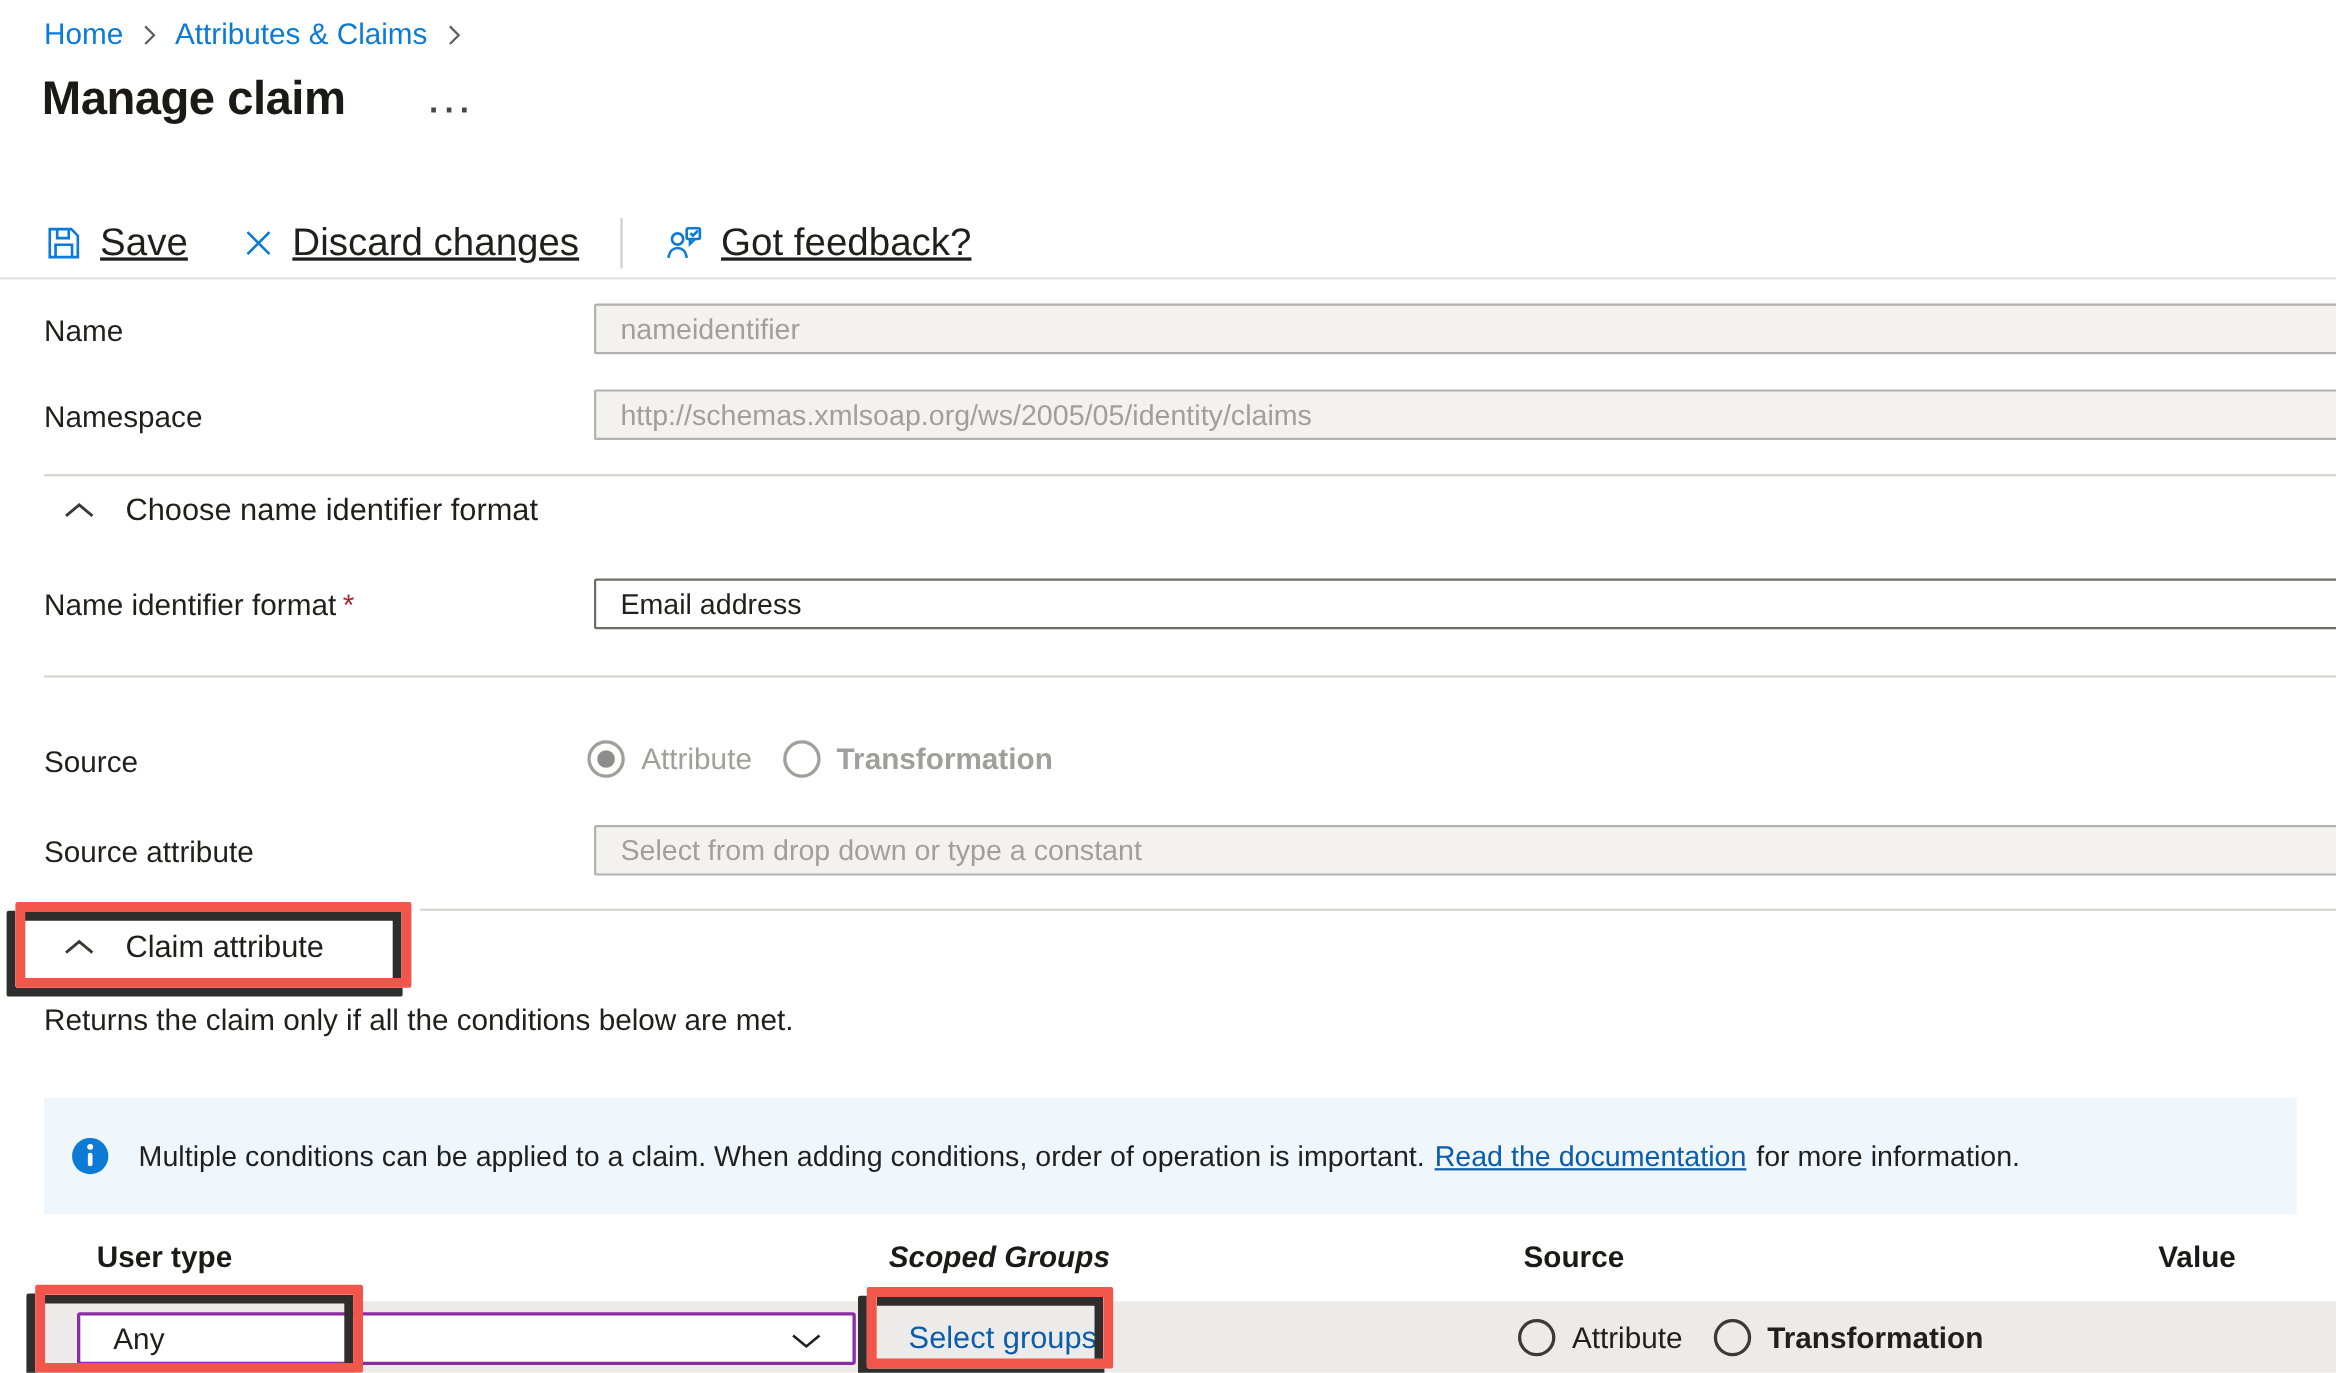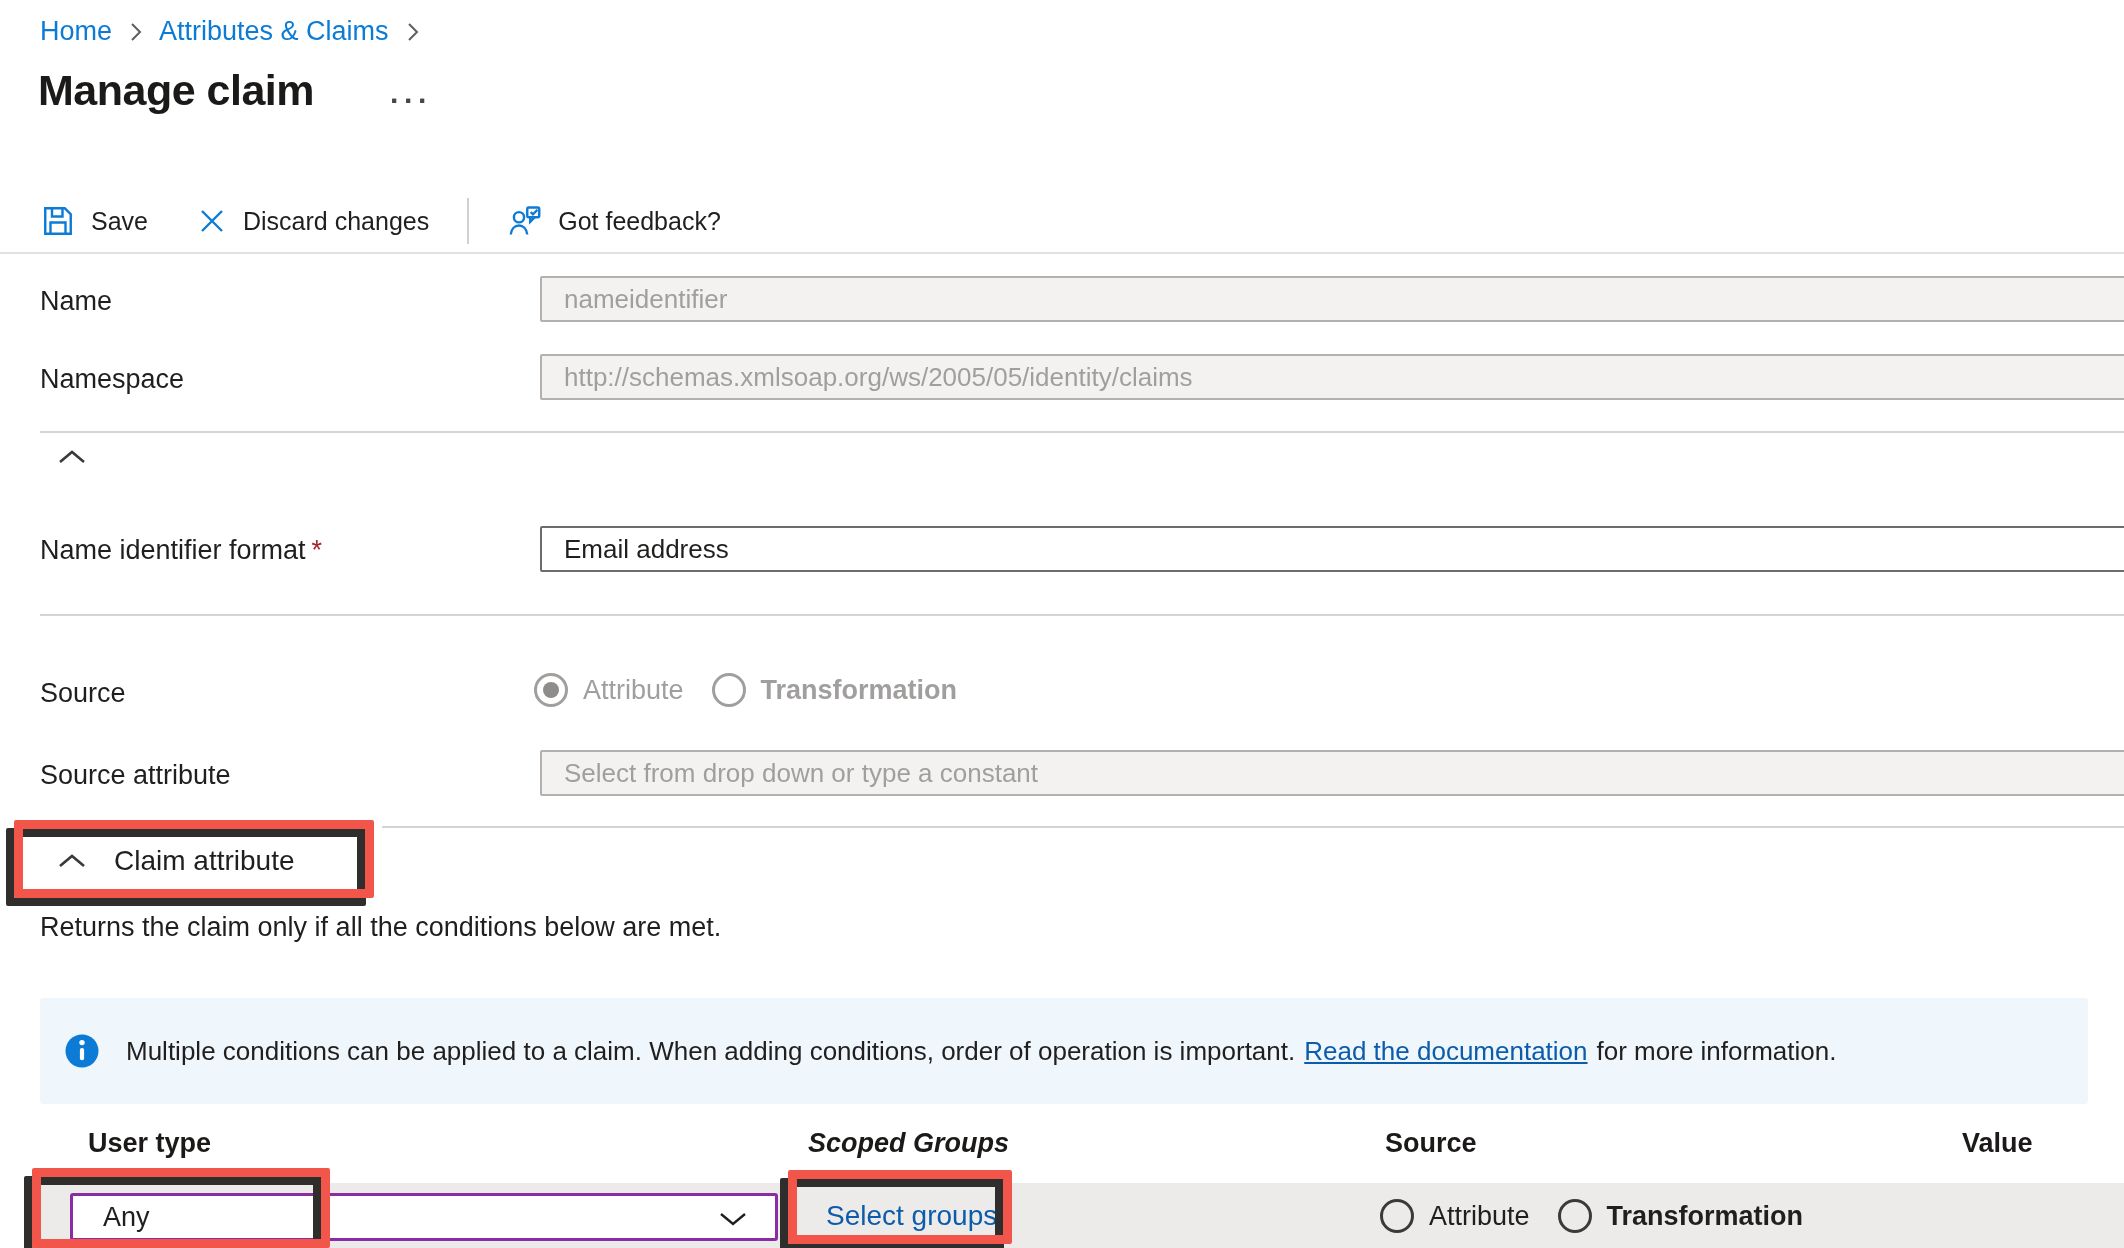--- a/index.html
+++ b/index.html
@@ -16,21 +16,21 @@
   .breadcrumb { top: 16px; left: 40px; display: flex; align-items: center; gap: 16px; font-size: 27px; }
   .crumb-link { color: #0c7bd6; text-decoration: none; cursor: pointer; }
   .crumb-sep svg { display: block; }
 
   
   .page-title { top: 66px; left: 38px; font-size: 43px; font-weight: 700; letter-spacing: -0.5px; color: #1b1a19; }
   .more-btn { top: 84px; left: 390px; font-size: 30px; font-weight: 700; color: #484644; letter-spacing: 4px; cursor: pointer; }
 
   
   .toolbar { top: 196px; left: 40px; display: flex; align-items: center; height: 50px; }
-  .tb-item { display: flex; align-items: center; gap: 15px; font-size: 25px; cursor: pointer; }
+  .tb-item { display: flex; align-items: center; gap: 15px; font-size: 35px; cursor: pointer; text-decoration: underline; }
   .tb-item + .tb-item { margin-left: 48px; }
   .tb-sep { width: 2px; height: 46px; background: #d2d0ce; margin: 0 38px; }
   .toolbar-divider { top: 252px; left: 0; right: 0; height: 2px; background: #e3e1df; }
 
   
   .field-label { left: 40px; font-size: 27px; color: #201f1e; }
   .req { color: #a4262c; margin-left: 6px; }
   .tb-input {
     left: 540px; right: -6px; height: 46px; border-radius: 2px;
     display: flex; align-items: center; padding-left: 22px; font-size: 26px;
@@ -162,20 +162,21 @@
 <div class="abs tb-input disabled" style="top:354px">http://schemas.xmlsoap.org/ws/2005/05/identity/claims</div>
 
 <div class="abs hr" id="divider1"></div>
 
 <div class="abs section-toggle" style="top:448px">
   <span class="icon">
     <svg width="32" height="18" viewBox="0 0 32 18" fill="none" stroke="#3b3a39" stroke-width="2.6">
         <polyline points="4,14 16,4 28,14"></polyline>
       </svg>
   </span>
+  <span>Choose name identifier format</span>
 </div>
 
 <div class="abs field-label" style="top:535px">
   <span>Name identifier format</span><span class="req">*</span>
 </div>
 <div class="abs tb-input enabled" style="top:526px">Email address</div>
 
 <div class="abs hr" id="divider2"></div>
 
 <div class="abs field-label" style="top:678px">Source</div>

